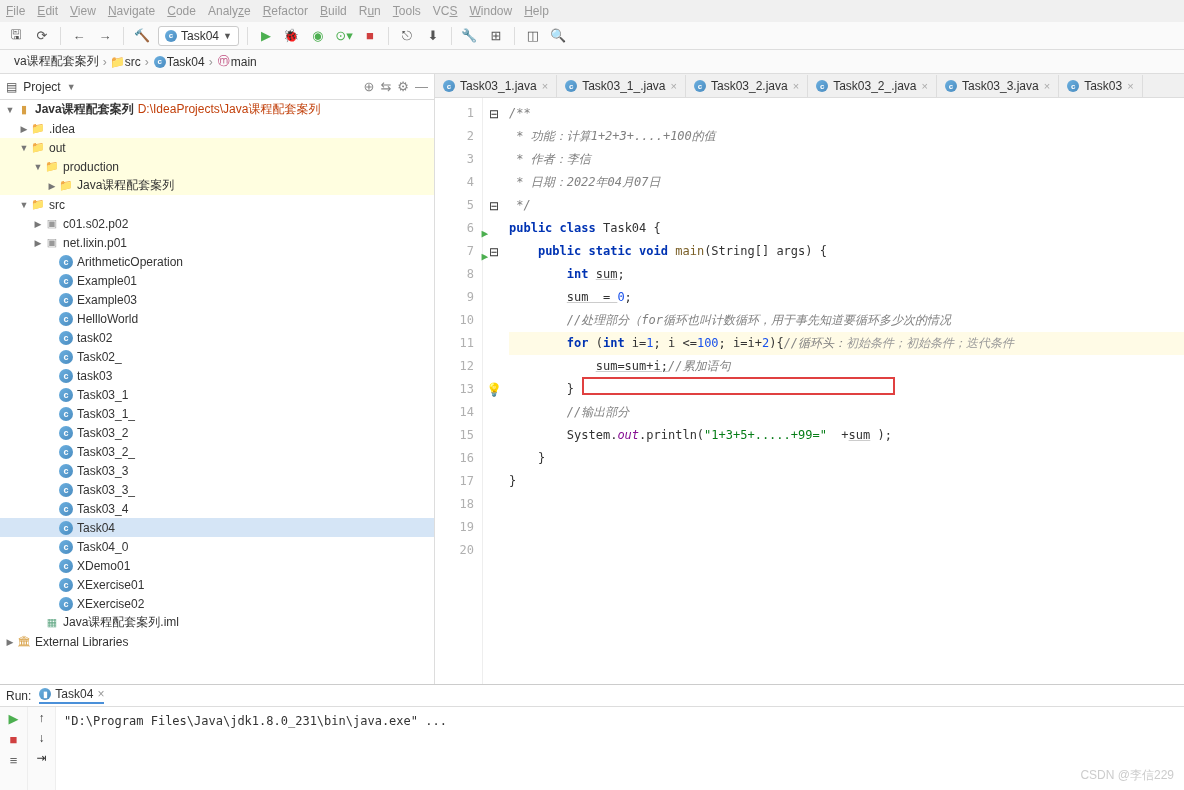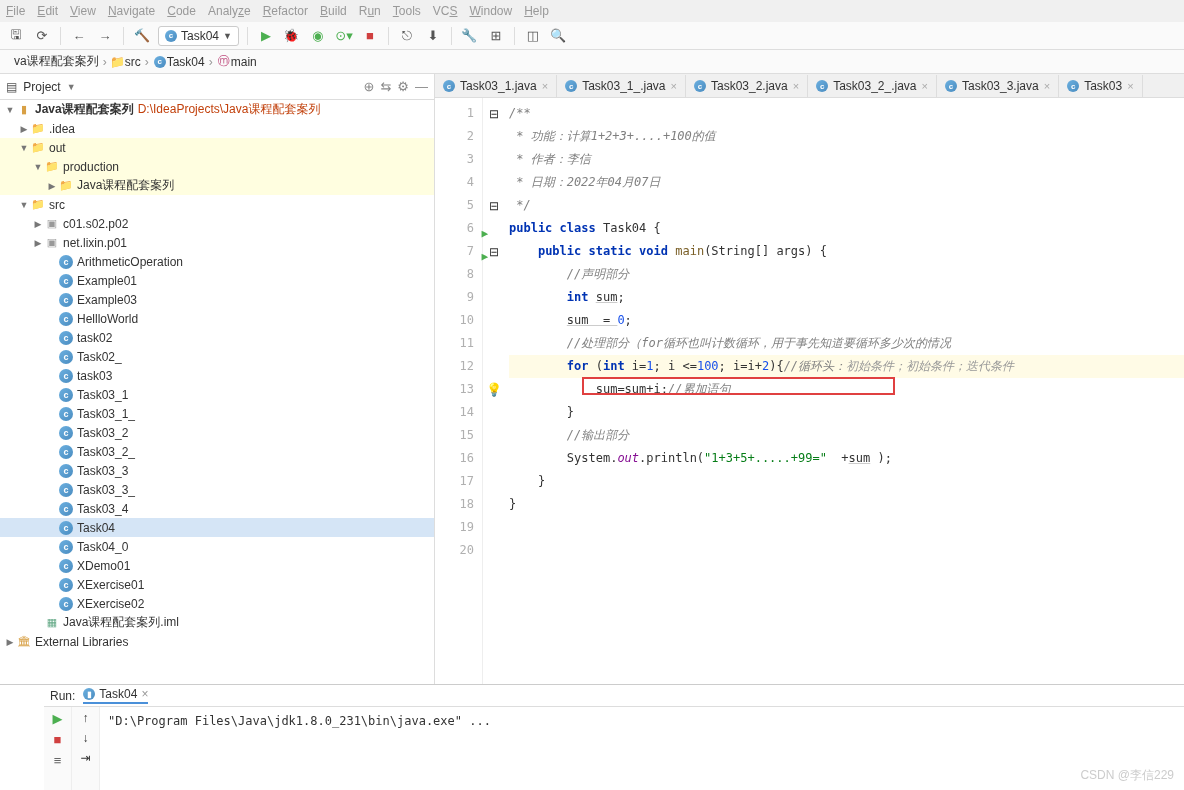--- a/index.html
+++ b/index.html
@@ -47,21 +47,21 @@
 .code .ln.hl { background:#fffbe6; }
 .kw { color:#0033b3; font-weight:bold; }
 .cmt { color:#808080; font-style:italic; }
 .str { color:#067d17; }
 .num { color:#1750eb; }
 .fn { color:#795e26; }
 .fld2 { color:#871094; font-style:italic; }
 .underline { text-decoration:underline; text-decoration-color:#ccc;}
 .redbox { position:absolute; border:2px solid #e04040; left:77px; top:279px; width:313px; height:18px; pointer-events:none; }
 .bulb { color:#f9a825; font-size:13px;}
-.run-panel { height:106px; border-top:1px solid #ccc; background:#fff; display:flex; flex-direction:column;padding-left:44px; }
+.run-panel { height:106px; border-top:1px solid #ccc; background:#fff; display:flex; flex-direction:column; }
 .run-head { height:22px; display:flex; align-items:center; border-bottom:1px solid #ddd; padding:0 6px; gap:8px; font-size:12px; }
 .run-head .x { color:#999; }
 .run-body { flex:1; display:flex; }
 .run-tools { width:28px; display:flex; flex-direction:column; align-items:center; gap:6px; padding-top:4px; background:#fafafa; border-right:1px solid #eee; }
 .run-tools .t { color:#666; font-size:13px; cursor:pointer; }
 .run-tools2 { width:28px; display:flex; flex-direction:column; align-items:center; gap:6px; padding-top:4px; background:#fafafa; border-right:1px solid #eee; }
 .run-out { flex:1; font:12px "Consolas",monospace; padding:4px 8px; }
 .run-out .l { line-height:20px; white-space:pre; }
 .watermark { position:absolute; right:10px; bottom:6px; color:#ccc; font-size:12px; }
 .crumb-icon { display:inline-flex;width:14px;height:14px;align-items:center;justify-content:center;}
@@ -414,21 +414,20 @@
             <div></div>
         </div>
         <div class="code">
           <div class="ln"><span class="cmt">/**</span></div>
           <div class="ln"><span class="cmt"> * 功能：计算1+2+3+....+100的值</span></div>
           <div class="ln"><span class="cmt"> * 作者：李信</span></div>
           <div class="ln"><span class="cmt"> * 日期：2022年04月07日</span></div>
           <div class="ln"><span class="cmt"> */</span></div>
           <div class="ln"><span class="kw">public</span> <span class="kw">class</span> <span>Task04</span> <span>{</span></div>
           <div class="ln">    <span class="kw">public</span> <span class="kw">static</span> <span class="kw">void</span> <span class="fn">main</span><span>(String[] args) {</span></div>
-          <div class="ln">        <span class="cmt">//声明部分</span></div>
           <div class="ln">        <span class="kw">int</span> <span class="underline">sum</span>;</div>
           <div class="ln">        <span class="underline">sum  = </span><span class="num">0</span>;</div>
           <div class="ln">        <span class="cmt">//处理部分（for循环也叫计数循环，用于事先知道要循环多少次的情况</span></div>
           <div class="ln hl">        <span class="kw">for</span><span> (</span><span class="kw">int</span><span> i=</span><span class="num">1</span><span>; i &lt;=</span><span class="num">100</span><span>; i=i+</span><span class="num">2</span><span>){</span><span class="cmt">//循环头：</span><span class="cmt" style="font-style:italic;color:#999">初始条件；初始条件；迭代条件</span></div>
           <div class="ln">            <span class="underline">sum=sum+i;</span><span class="cmt">//累加语句</span></div>
           <div class="ln">        <span>}</span></div>
           <div class="ln">        <span class="cmt">//输出部分</span></div>
           <div class="ln">        <span>System.</span><span class="fld2">out</span><span>.println(</span><span class="str">"1+3+5+.....+99="</span><span>  +</span><span class="underline">sum</span><span> );</span></div>
           <div class="ln">    <span>}</span></div>
           <div class="ln"><span>}</span></div>

